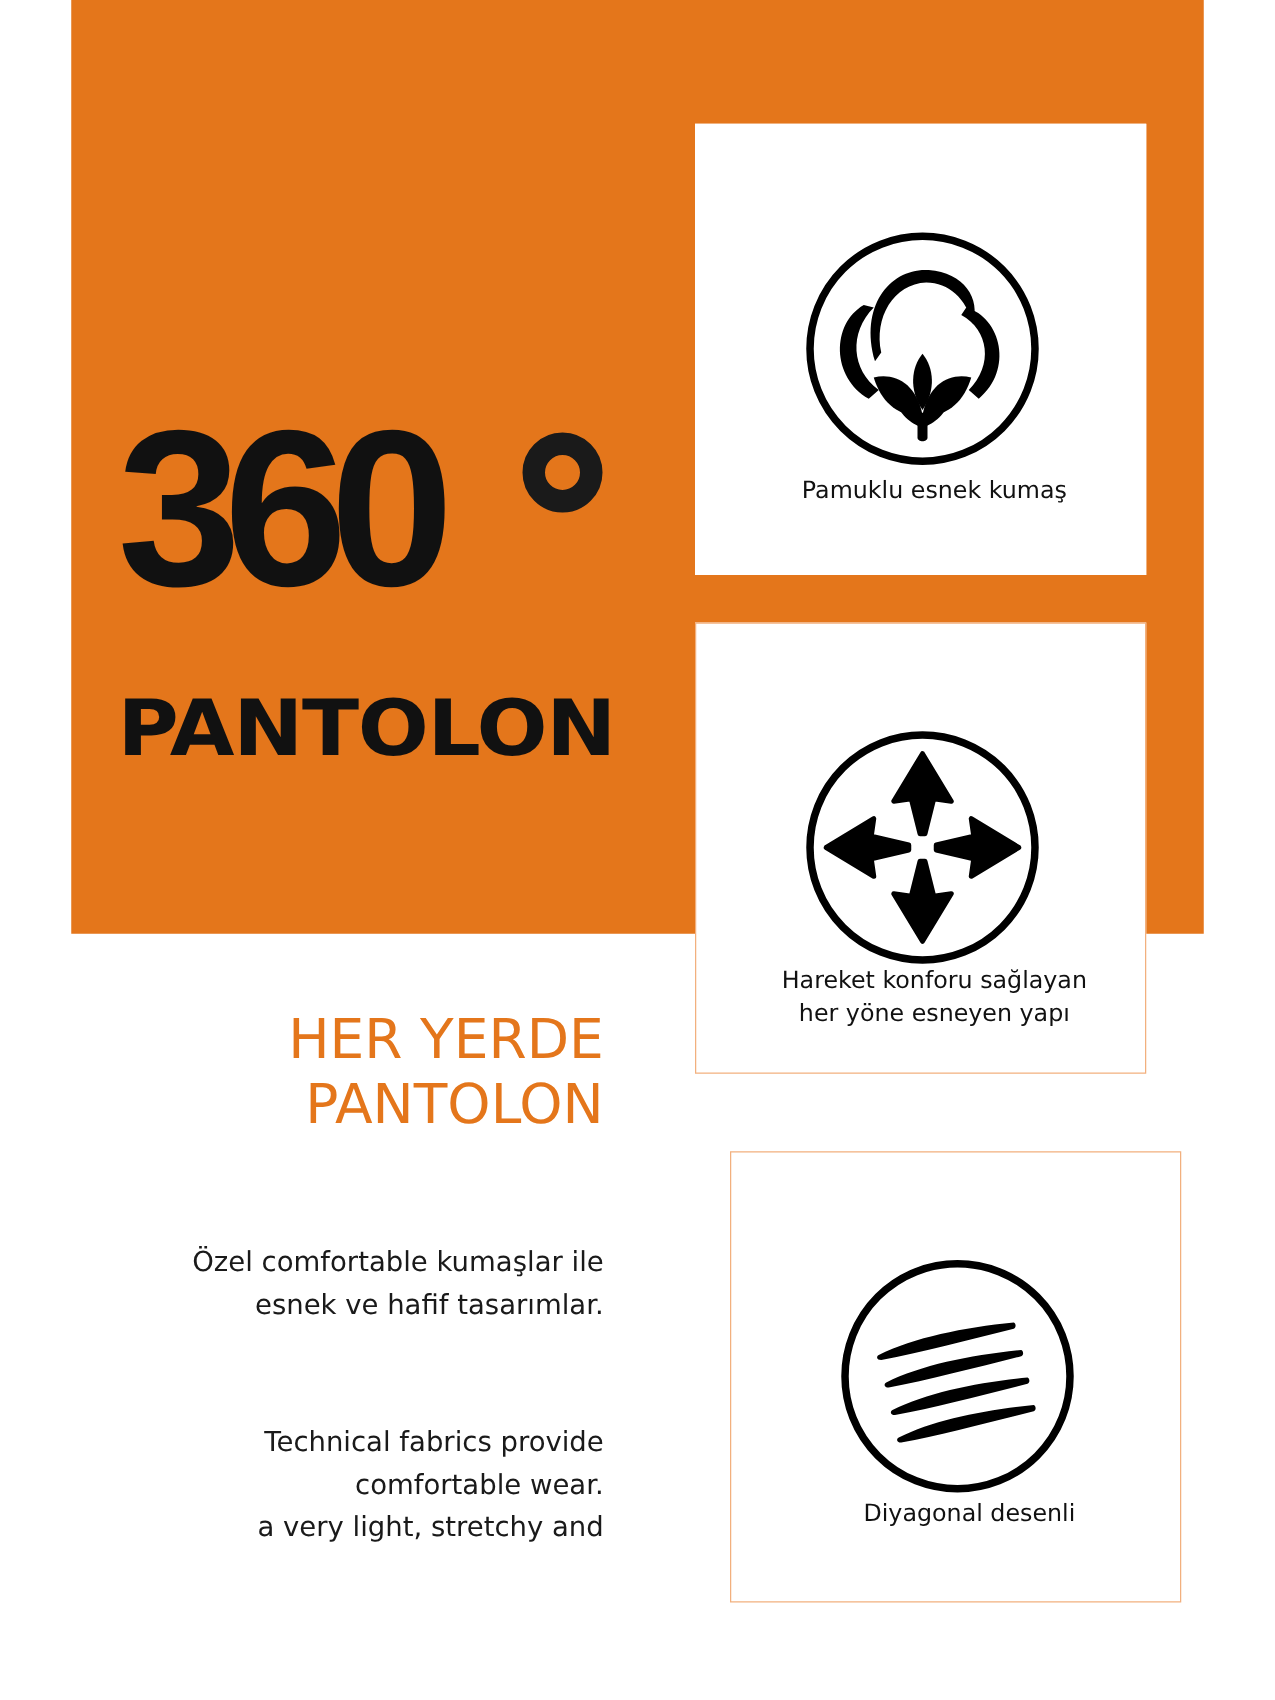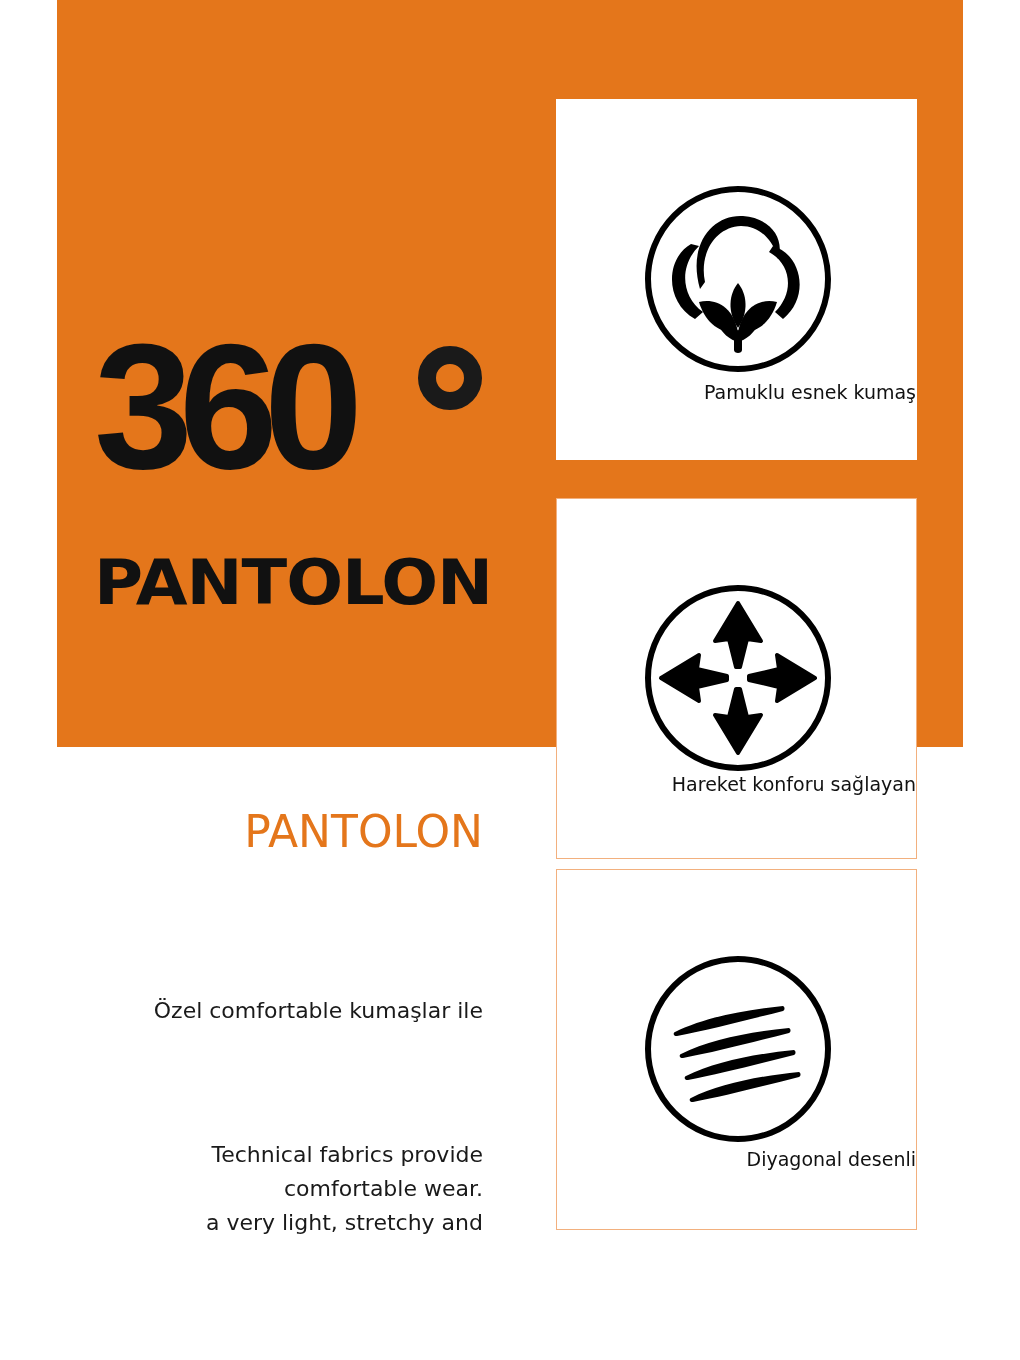--- a/index.html
+++ b/index.html
@@ -17,42 +17,44 @@
             font-family:"DejaVu Sans", sans-serif; font-size:44px; line-height:52px; }
   .slogan div { white-space:nowrap; }
   .desc { position:absolute; right:537px; text-align:right; color:#1a1a1a;
           font-family:"DejaVu Sans", sans-serif; font-size:22px; line-height:34px; }
   .desc div { white-space:nowrap; }
   .desc-tr { top:994px; }
   .desc-en { top:1124px;margin-top:14px; }
   .card { position:absolute; left:556px; width:361px; height:361px; background:#ffffff;
           border:1.5px solid #f2b07e; box-sizing:border-box; }
   .card .icon { position:absolute; left:86px; top:84px; width:190px; height:190px; }
-  .card .label { position:absolute; left:0; right:0; text-align:right; color:#111111;
+  .card .label { position:absolute; left:0; right:0; text-align:center; color:#111111;
                  font-family:"DejaVu Sans", sans-serif; font-size:19px; line-height:27px;padding-left:22px; }
   .card .label div { white-space:nowrap; }
   #card-0 { top:99px; border-color:#ffffff; }
   #card-1 { top:498px; }
-  #card-2 { top:869px; }
+  #card-2 { top:921px;margin-left:28px; }
 </style>
 </head>
 <body>
 
 <div class="orange-block"></div>
 
 <div class="big-360">360</div>
 <div class="degree"></div>
 <div class="pantolon">PANTOLON</div>
 
 <div class="slogan">
+  <div>HER YERDE</div>
   <div>PANTOLON</div>
 </div>
 
 <div class="desc desc-tr">
   <div>Özel comfortable kumaşlar ile</div>
+  <div>esnek ve hafif tasarımlar.</div>
 </div>
 
 <div class="desc desc-en">
   <div>Technical fabrics provide</div>
   <div>comfortable wear.</div>
   <div>a very light, stretchy and</div>
 </div>
 
 <div class="card" id="card-0">
   <svg class="icon" viewBox="0 0 190 190">
@@ -84,20 +86,21 @@
 
       <path d="M95 170 L118 132 L104 134 L97 106 L93 106 L86 134 L72 132 Z"></path>
 
       <path d="M18 95 L56 72 L54 86 L84 93 L84 97 L54 104 L56 118 Z"></path>
 
       <path d="M172 95 L134 72 L136 86 L106 93 L106 97 L136 104 L134 118 Z"></path>
     </g>
   </svg>
   <div class="label" style="top:272px">
     <div>Hareket konforu sağlayan</div>
+    <div>her yöne esneyen yapı</div>
   </div>
 </div>
 
 <div class="card" id="card-2">
   <svg class="icon" viewBox="0 0 190 190">
     <circle cx="95" cy="95" r="90" fill="none" stroke="#000" stroke-width="6"></circle>
     <g fill="#000">
       <path d="M32 78 C60 64 100 56 140 52 C142 53 142 56 140 57 C104 66 66 76 34 82 C30 82 30 79 32 78 Z"></path>
       <path d="M38 100 C66 86 106 78 146 74 C148 75 148 78 146 79 C110 88 72 98 40 104 C36 104 36 101 38 100 Z"></path>
       <path d="M43 122 C71 108 111 100 151 96 C153 97 153 100 151 101 C115 110 77 120 45 126 C41 126 41 123 43 122 Z"></path>

